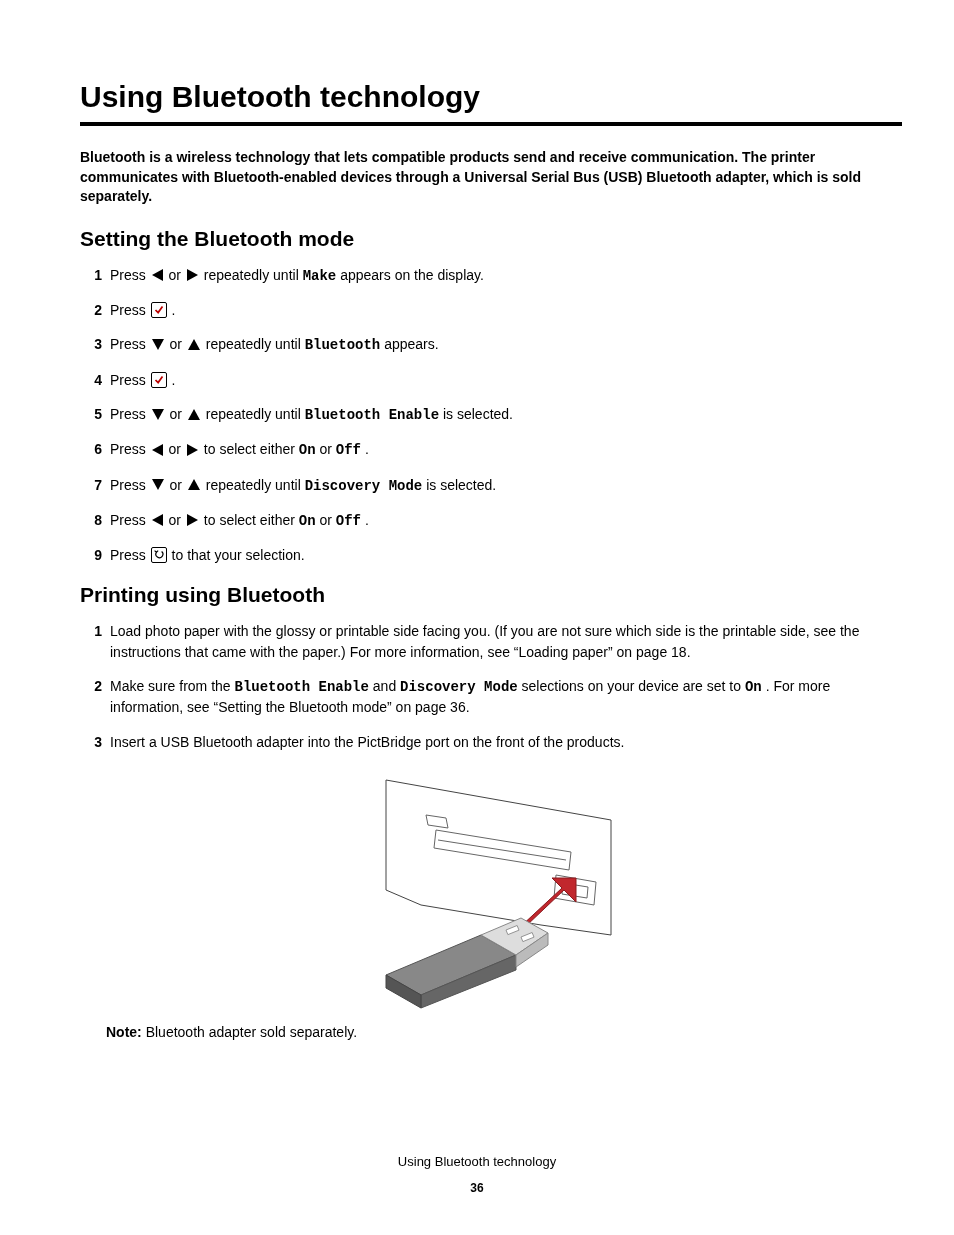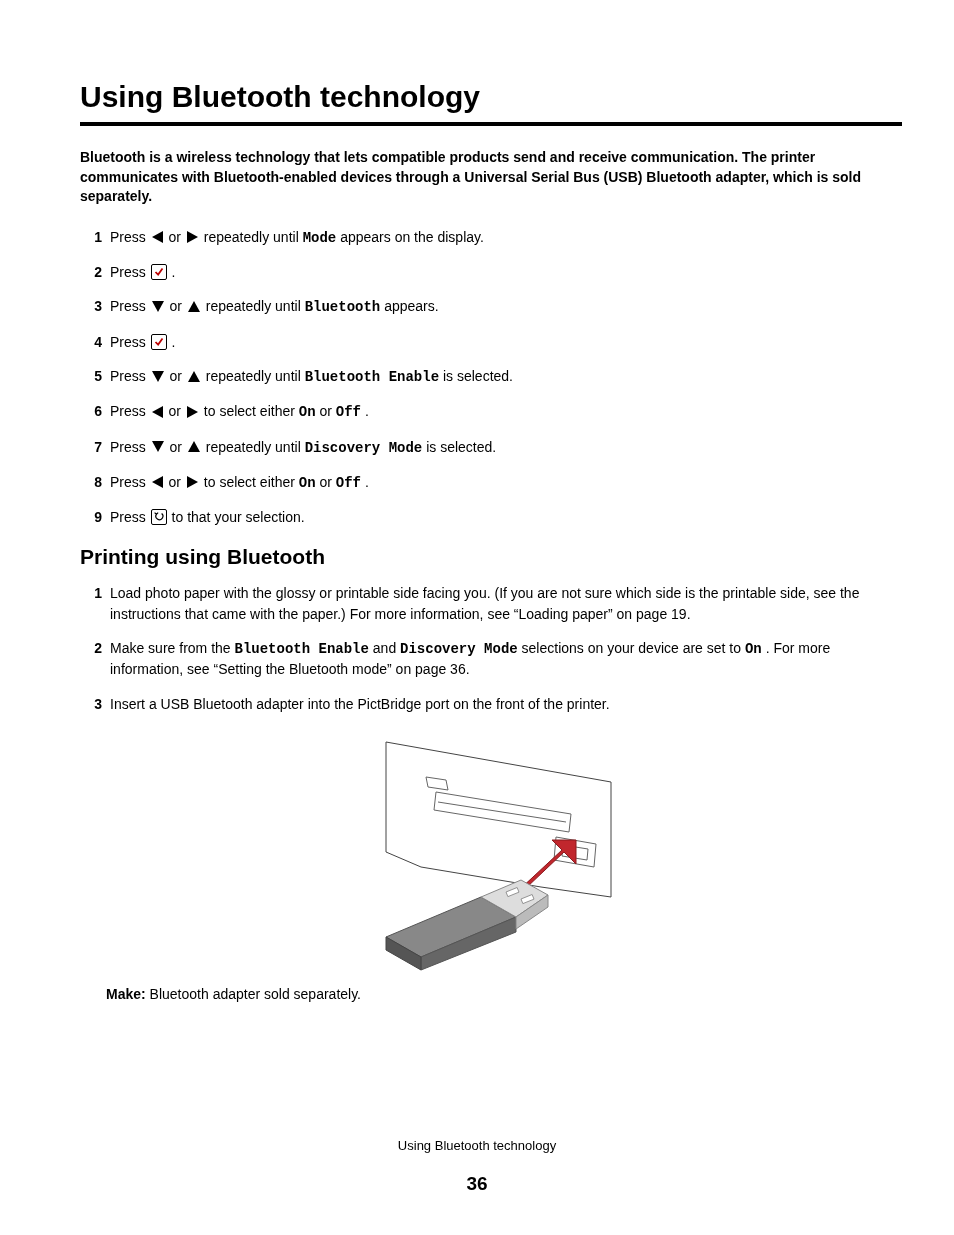--- a/index.html
+++ b/index.html
@@ -103,45 +103,46 @@
 
   .footer {
     position: absolute;
     bottom: 40px;
     left: 0; right: 0;
     text-align: center;
     font-size: 13px;
   }
   .footer .pg {
     font-weight: bold;
-    font-size: 19px;
-    margin-top: 20px;
+    font-size: 12px;
+    margin-top: 12px;
   }
 </style>
 </head>
 <body>
 
 <div class="page">
 
   <h1 class="title">Using Bluetooth technology</h1>
   <hr class="rule">
 
   <p class="body">Bluetooth is a wireless technology that lets compatible products send and receive communication. The printer communicates with Bluetooth-enabled devices through a Universal Serial Bus (USB) Bluetooth adapter, which is sold separately.</p>
 
+  <h2 class="section">Setting the Bluetooth mode</h2>
 
   <ol class="steps">
 
     <li>
       <span class="num">1</span>
       <span>Press </span>
       <span class="tri tri-left ico"></span>
       <span> or </span>
       <span class="tri tri-right ico"></span>
       <span> repeatedly until </span>
-      <span class="mono">Mode</span>
+      <span class="mono">Make</span>
       <span> appears on the display.</span>
     </li>
 
     <li>
       <span class="num">2</span>
       <span>Press </span>
       <span class="btn-box">
         <svg viewBox="0 0 16 16">
             <path d="M4 8 L7 11 L12 4" stroke="#b00" stroke-width="2" fill="none"></path>
           </svg>
@@ -232,37 +233,37 @@
 
   </ol>
 
   <h2 class="section">Printing using Bluetooth</h2>
 
 
   <ol class="steps">
 
     <li>
       <span class="num">1</span>
-      <span>Load photo paper with the glossy or printable side facing you. (If you are not sure which side is the printable side, see the instructions that came with the paper.) For more information, see “Loading paper” on page 19.</span>
+      <span>Load photo paper with the glossy or printable side facing you. (If you are not sure which side is the printable side, see the instructions that came with the paper.) For more information, see “Loading paper” on page 18.</span>
     </li>
 
     <li>
       <span class="num">2</span>
       <span>Make sure from the </span>
       <span class="mono">Bluetooth Enable</span>
       <span> and </span>
       <span class="mono">Discovery Mode</span>
       <span> selections on your device are set to </span>
       <span class="mono">On</span>
       <span>. For more information, see “Setting the Bluetooth mode” on page 36.</span>
     </li>
 
     <li>
       <span class="num">3</span>
-      <span>Insert a USB Bluetooth adapter into the PictBridge port on the front of the printer.</span>
+      <span>Insert a USB Bluetooth adapter into the PictBridge port on the front of the products.</span>
     </li>
 
   </ol>
 
   <svg class="illustration" viewBox="0 0 250 240">
 
     <path d="M20 10 L245 50 L245 165 L175 155 L55 135 L20 120 Z" fill="#fff" stroke="#444" stroke-width="1"></path>
 
     <path d="M60 45 L80 48 L82 58 L62 55 Z" fill="none" stroke="#666" stroke-width="1"></path>
 
@@ -279,21 +280,21 @@
       <path d="M20 205 L55 225 L55 238 L20 218 Z" fill="#555" stroke="#444" stroke-width="1"></path>
 
       <path d="M115 165 L155 148 L182 163 L150 185 Z" fill="#ddd" stroke="#888" stroke-width="1"></path>
       <path d="M150 185 L182 163 L182 175 L150 197 Z" fill="#bbb" stroke="#888" stroke-width="1"></path>
       <rect x="140" y="160" width="12" height="5" transform="rotate(-22 140 160)" fill="#fff" stroke="#888" stroke-width="0.8"></rect>
       <rect x="155" y="167" width="12" height="5" transform="rotate(-22 155 167)" fill="#fff" stroke="#888" stroke-width="0.8"></rect>
     </g>
   </svg>
 
   <p class="note">
-    <span class="bold">Make:</span><span> Bluetooth adapter sold separately.</span>
+    <span class="bold">Note:</span><span> Bluetooth adapter sold separately.</span>
   </p>
 
   <div class="footer">
     <div>Using Bluetooth technology</div>
     <div class="pg">36</div>
   </div>
 
 </div>
 
 </body></html>

